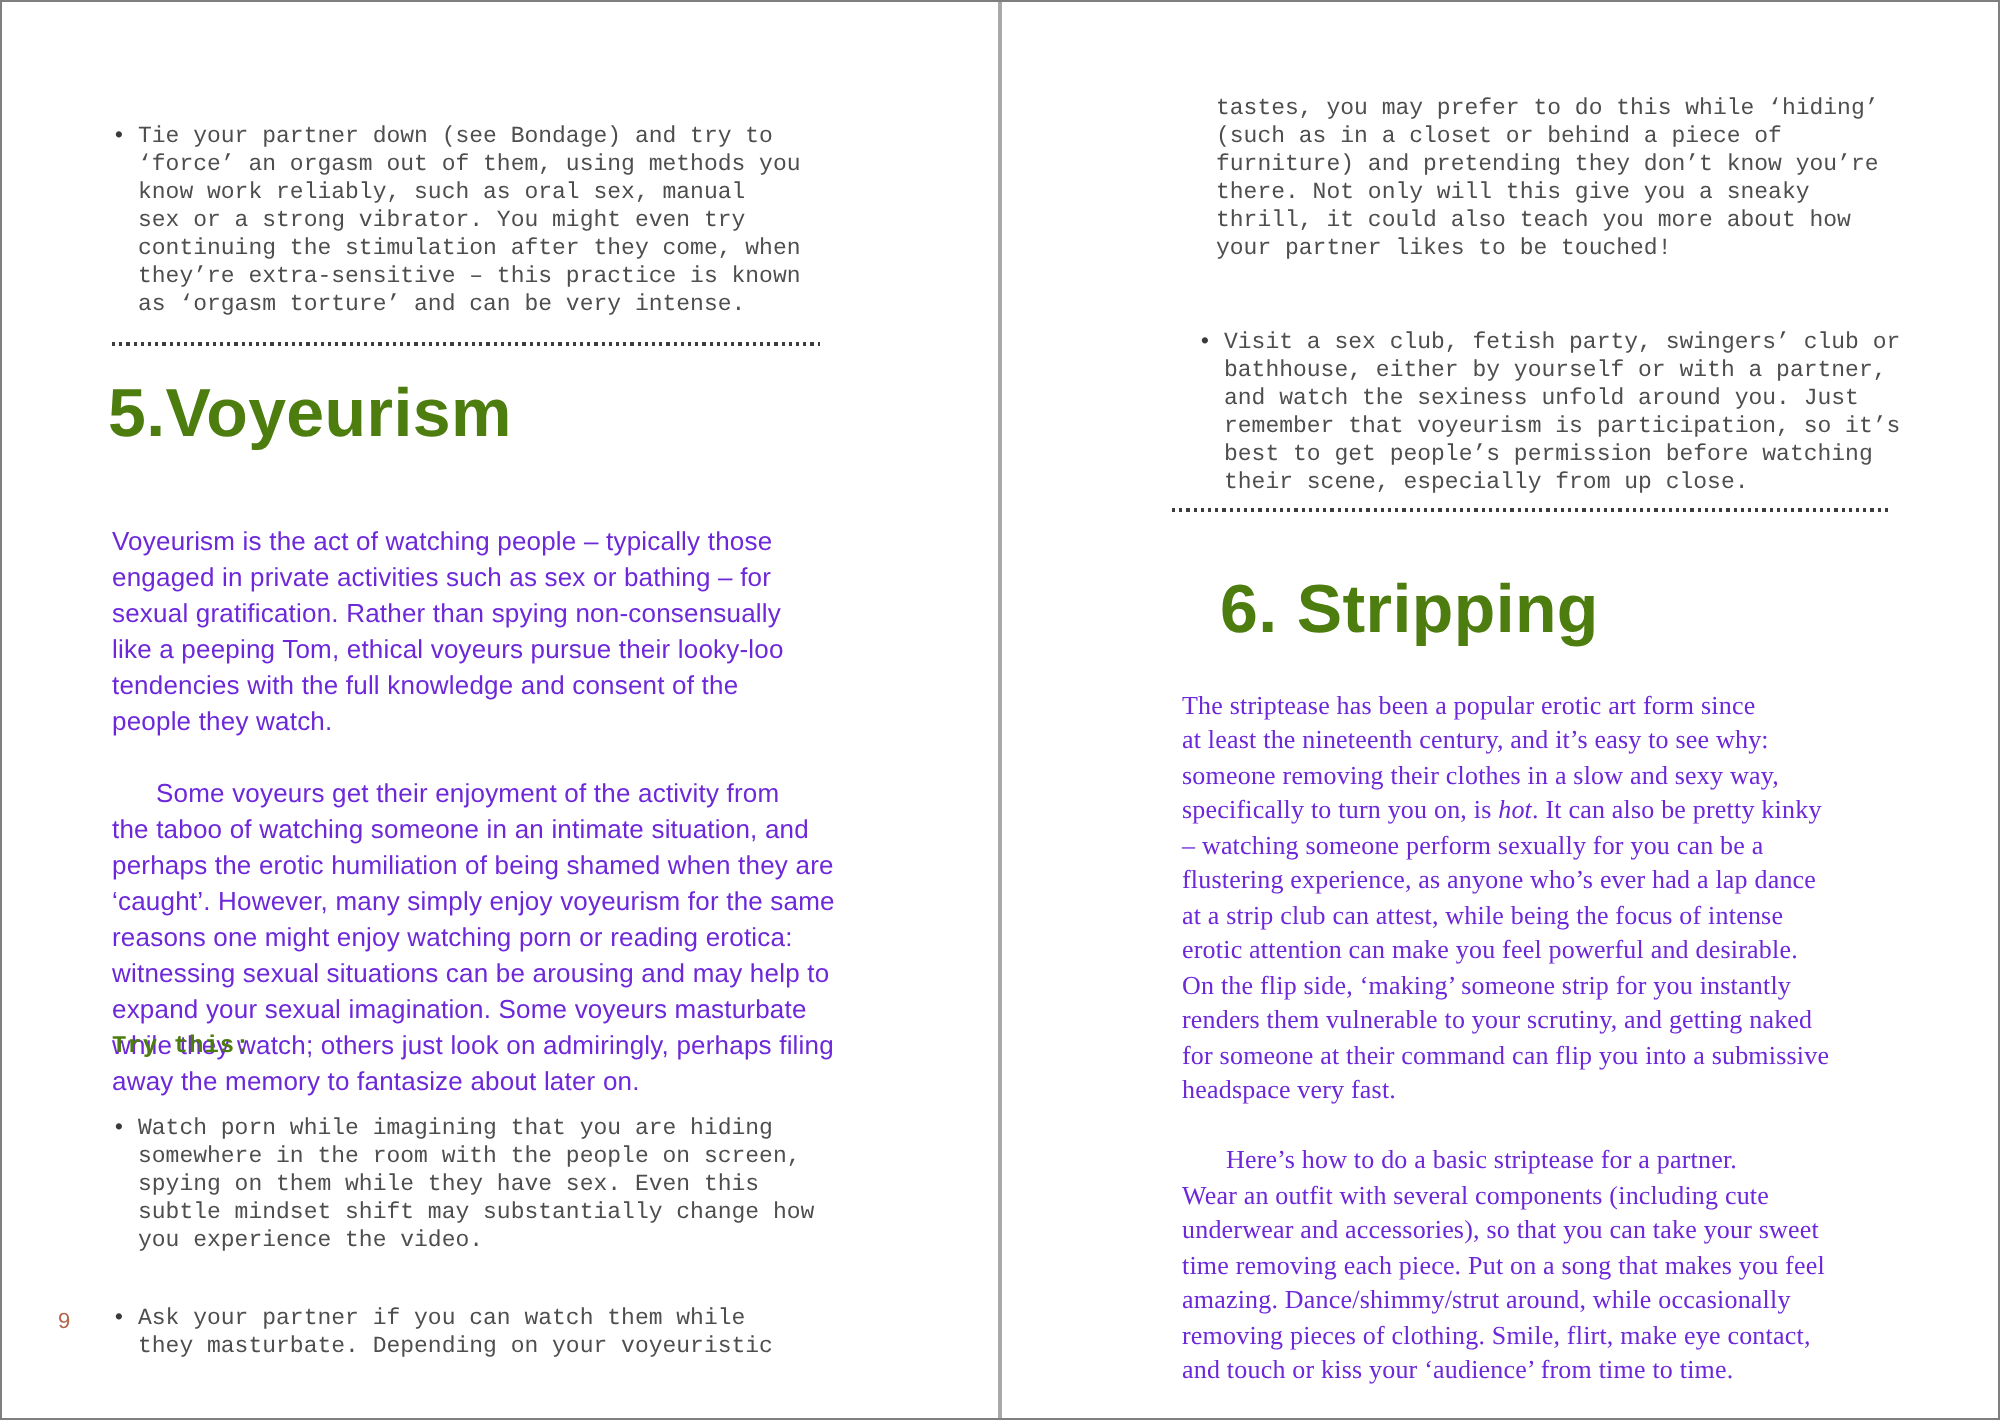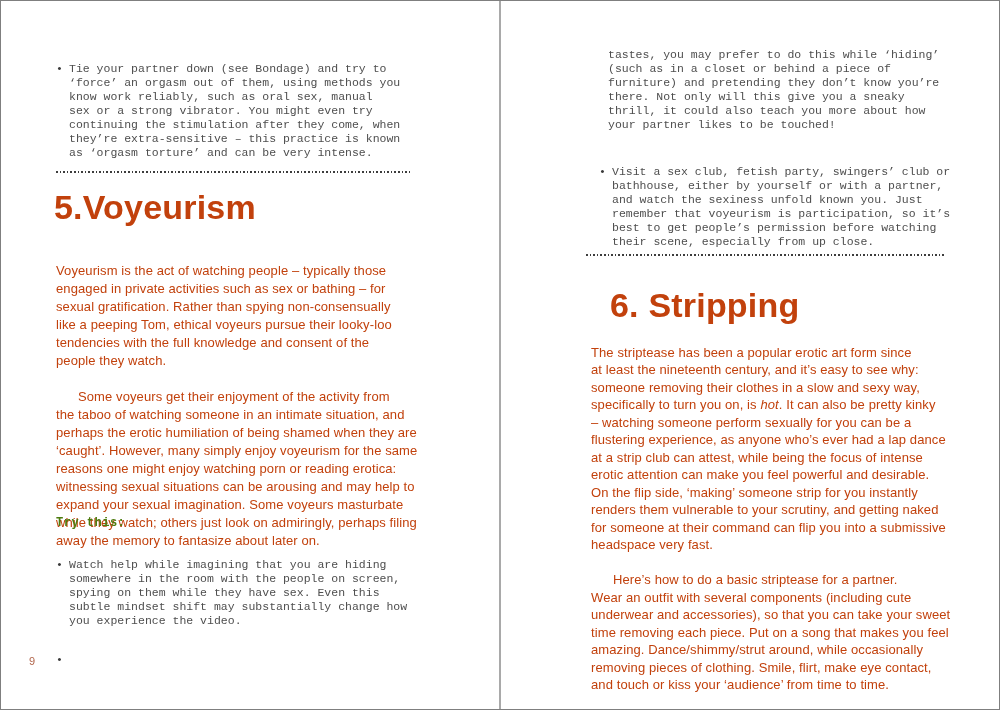--- a/index.html
+++ b/index.html
@@ -53,37 +53,37 @@
   
   .dotted {
     height: 2px;
     background-image: repeating-linear-gradient(
       to right, #3d3d3d 0 1.6px, transparent 1.6px 3.6px);
   }
 
   .chapter-heading {
     font-size: 34px;
     font-weight: bold;
-    color: #c2410c;
+    color: #4d7c0f;
     letter-spacing: 0.2px;
     line-height: 40px;
     white-space: nowrap;
   }
 
   
   .body {
     font-size: 13px;
     line-height: 18px;
-    color: #c2410c;
+    color: #6d28d9;
     white-space: pre-line;
     letter-spacing: 0.1px;
   }
   .body p { margin: 0; }
   .body p.indent { text-indent: 22px; }
-  .body-right { line-height: 17.5px; }
+  .body-right { line-height: 17.5px; font-family: Liberation Serif, serif; }
 
   .page-number {
     font-size: 11px;
     color: #b2664c;
   }
 
   .gap-second { margin-top: 11px; }
 </style>
 </head>
 <body>
@@ -125,28 +125,30 @@
 expand your sexual imagination. Some voyeurs masturbate
 while they watch; others just look on admiringly, perhaps filing
 away the memory to fantasize about later on.</p>
     </div>
 
     <div class="abs mono-bold" style="left:55px; top:515px;">Try this:</div>
 
     <div class="abs mono" style="left:55px; top:543px; width:372px;">
       <div class="mono-item">
         <span class="marker">•</span>
-        <span>Watch help while imagining that you are hiding
+        <span>Watch porn while imagining that you are hiding
 somewhere in the room with the people on screen,
 spying on them while they have sex. Even this
 subtle mindset shift may substantially change how
 you experience the video.</span>
       </div>
       <div class="mono-item gap-second">
         <span class="marker">•</span>
+        <span>Ask your partner if you can watch them while
+they masturbate. Depending on your voyeuristic</span>
       </div>
     </div>
 
     <div class="abs page-number" style="left:28px; top:654px;">9</div>
   </div>
 
   <div class="spine"></div>
 
   <div>
 
@@ -155,21 +157,21 @@
 furniture) and pretending they don’t know you’re
 there. Not only will this give you a sneaky
 thrill, it could also teach you more about how
 your partner likes to be touched!</div>
 
     <div class="abs mono" style="left:598px; top:150px; width:362px;">
       <div class="mono-item">
         <span class="marker">•</span>
         <span>Visit a sex club, fetish party, swingers’ club or
 bathhouse, either by yourself or with a partner,
-and watch the sexiness unfold known you. Just
+and watch the sexiness unfold around you. Just
 remember that voyeurism is participation, so it’s
 best to get people’s permission before watching
 their scene, especially from up close.</span>
       </div>
     </div>
 
     <div class="abs dotted" style="left:585px; top:253px; width:360px;"></div>
 
     <h1 class="abs chapter-heading" style="left:593px; top:268px; margin:16px;">6. Stripping</h1>
 

